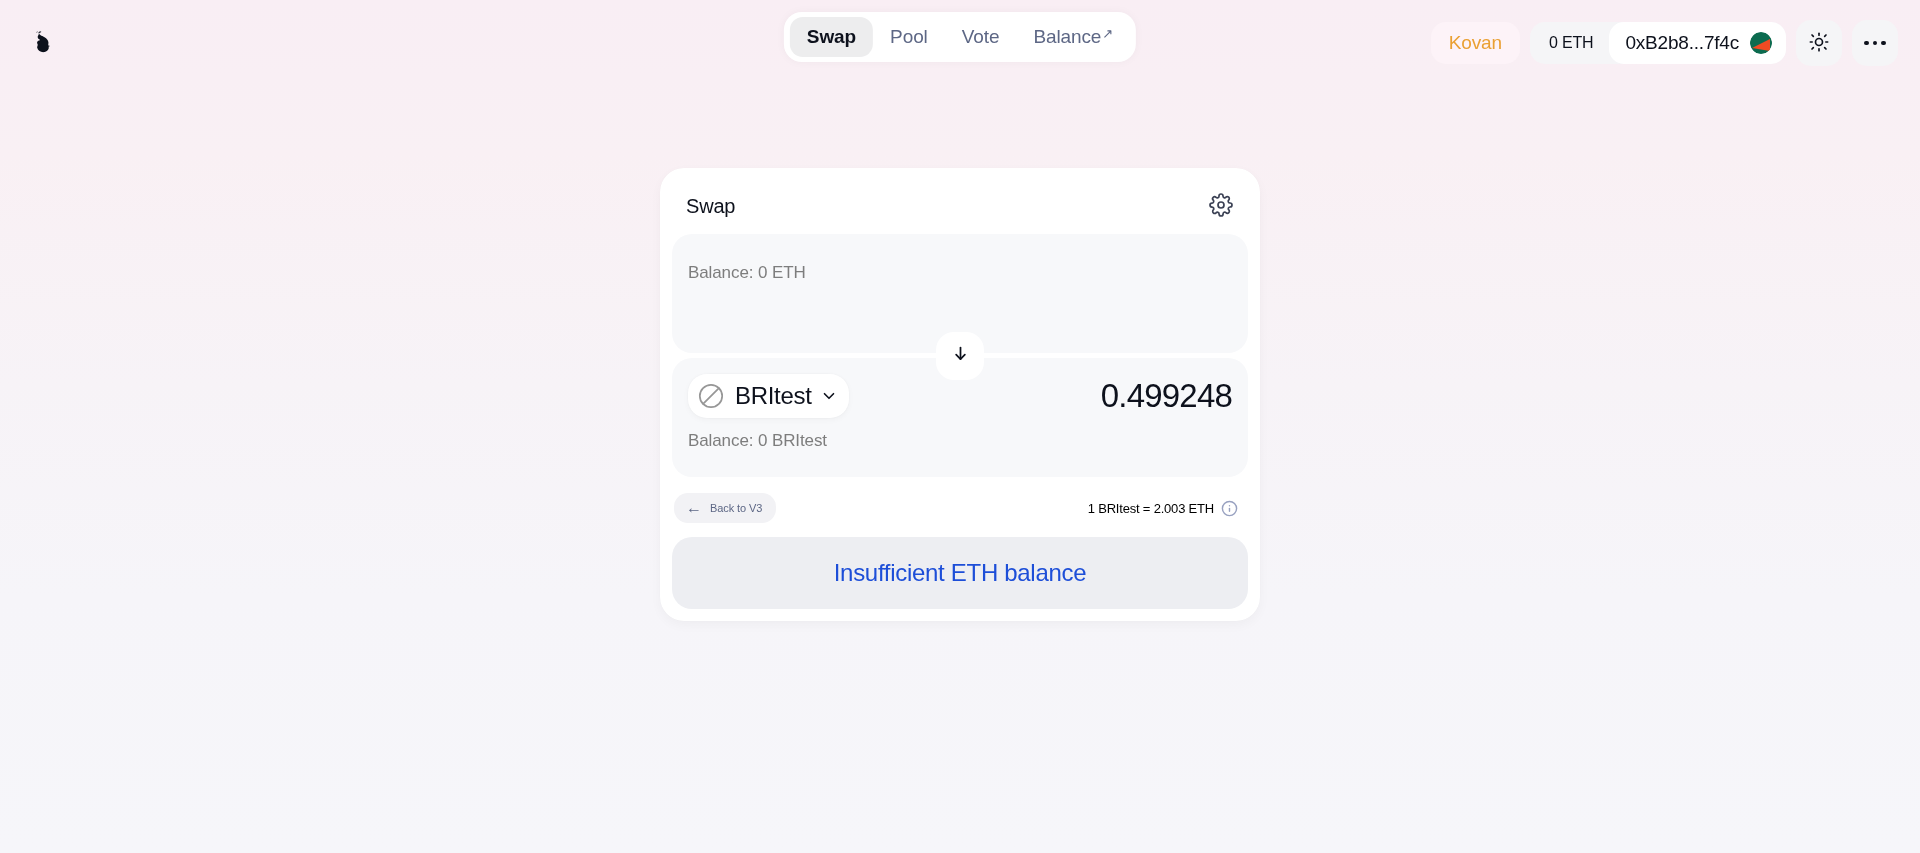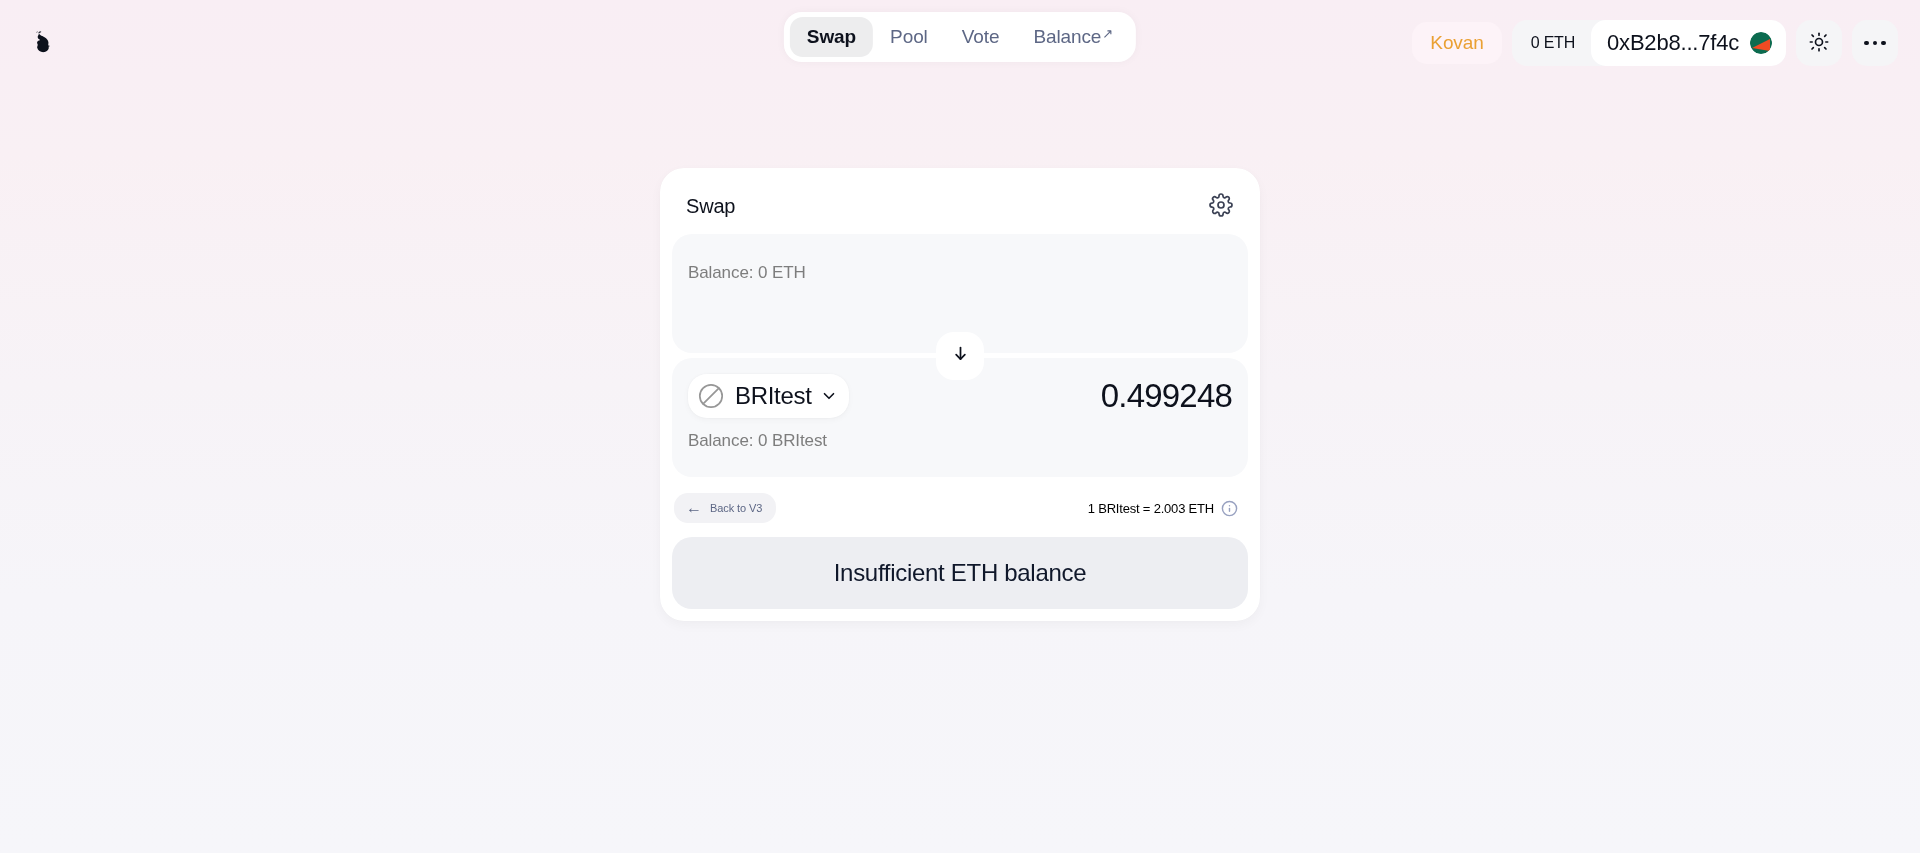--- a/index.html
+++ b/index.html
@@ -110,21 +110,21 @@
   }
   .account-chip {
     display: flex;
     align-items: center;
     gap: 11px;
     background: #ffffff;
     border-radius: 15px;
     padding: 10px 14px 10px 16px;
   }
   .account-address {
-    font-size: 22px;
+    font-size: 19px;
     font-weight: 500;
     color: #0d111c;
     letter-spacing: -0.2px;
     white-space: nowrap;
   }
   .avatar {
     width: 22px; height: 22px;
     border-radius: 50%;
     overflow: hidden;
     flex: 0 0 auto;
@@ -299,21 +299,21 @@
 
   .action-btn {
     width: 100%;
     background: #edeef2;
     border: none;
     border-radius: 20px;
     padding: 22px 0;
     font-family: inherit;
     font-size: 24px;
     font-weight: 500;
-    color: #0f172a;
+    color: #1d4ed8;
     letter-spacing: -0.3px;
     cursor: not-allowed;
     display: block;
   }
 </style>
 </head>
 <body>
 
 <div class="header">
 

